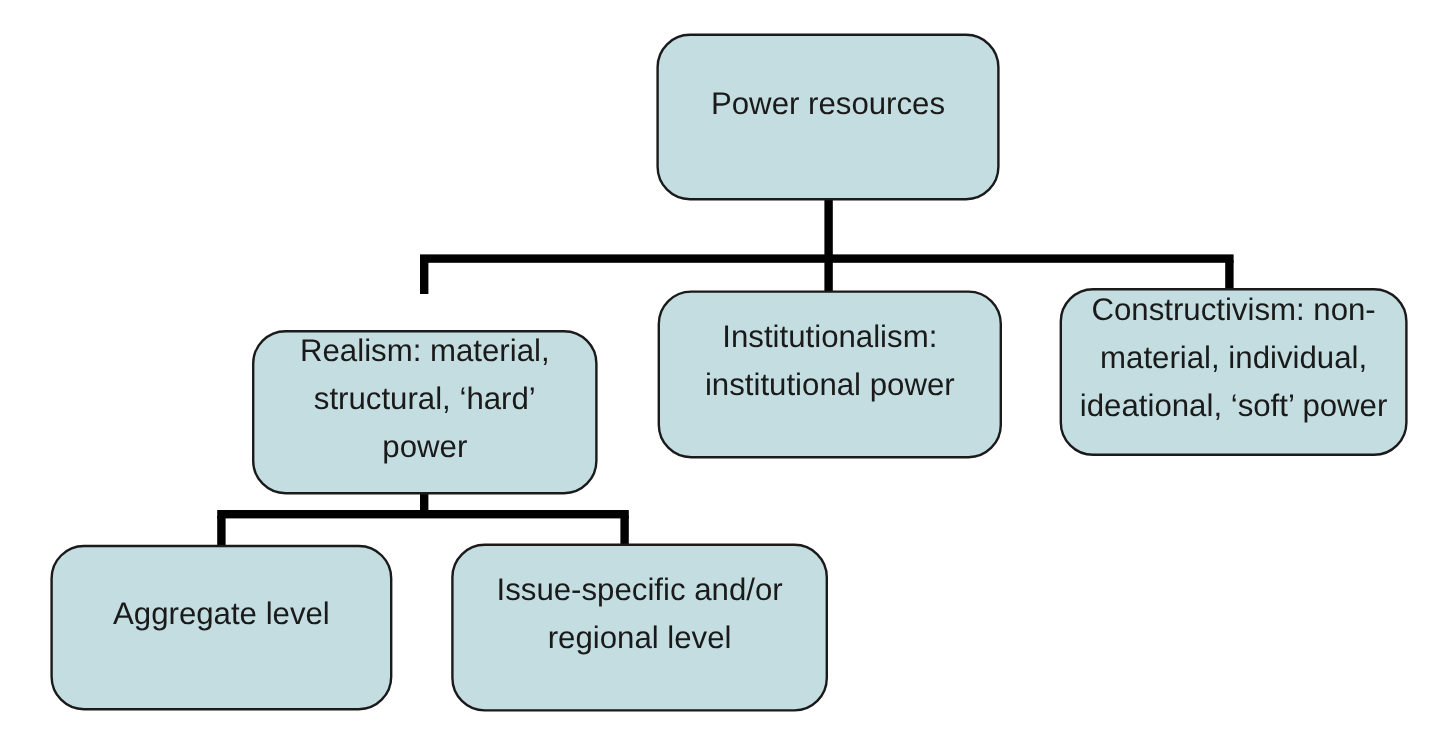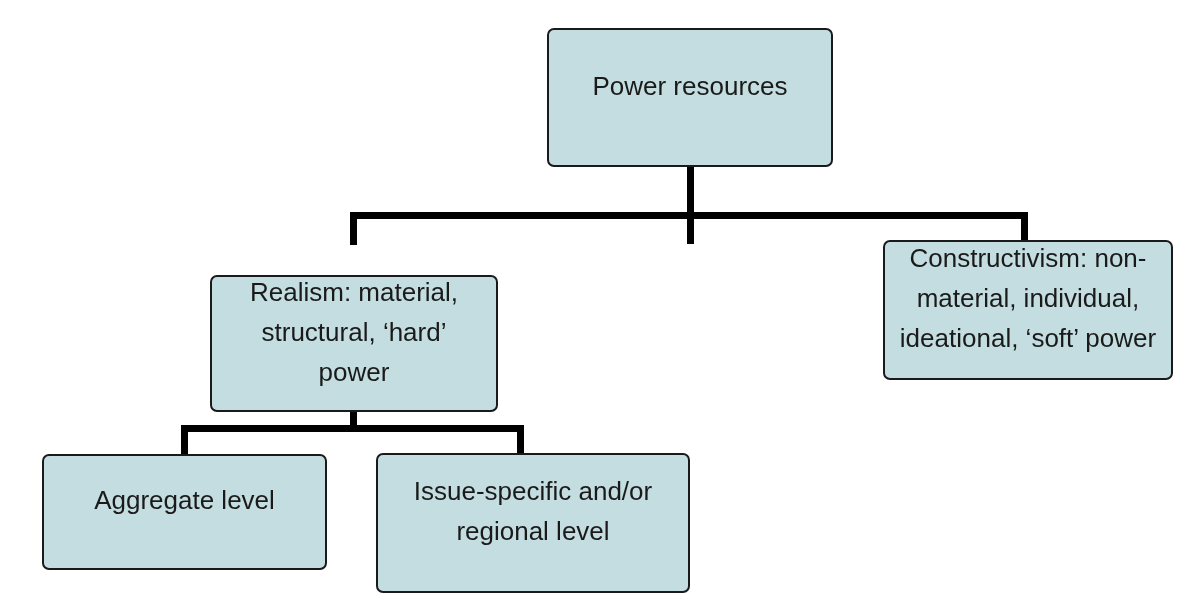--- a/index.html
+++ b/index.html
@@ -17,39 +17,39 @@
   }
   .conn {
     position: absolute;
     background: #000000;
   }
   .node {
     position: absolute;
     box-sizing: border-box;
     background: #c3dde0;
     border: 2px solid #1a1a1a;
-    border-radius: 7px;
+    border-radius: 28px;
     display: flex;
     align-items: center;
     justify-content: center;
     text-align: center;
     padding: 0 4px 24px 4px;
   }
   .label {
     font-size: 26px;
     line-height: 40px;
     color: #1a1a1a;
     white-space: pre-line;
   }
   
   #node-root            { left: 547px; top: 28px;  width: 286px; height: 139px; }
   #node-realism         { left: 210px; top: 243px; width: 288px; height: 137px; margin-top: 32px; }
   #node-institutionalism{ left: 548px; top: 242px; width: 287px; height: 140px; }
   #node-constructivism  { left: 883px; top: 240px; width: 290px; height: 140px; }
-  #node-aggregate       { left: 42px;  top: 454px; width: 285px; height: 116px; }
+  #node-aggregate       { left: 42px;  top: 454px; width: 285px; height: 138px; }
   #node-issue           { left: 376px; top: 453px; width: 314px; height: 140px; }
   
   #conn-v1   { left: 687px;  top: 165px; width: 7px;   height: 79px; }
   #conn-h1   { left: 350px;  top: 212px; width: 678px; height: 7px;  }
   #conn-s1l  { left: 350px;  top: 217px; width: 7px;   height: 28px; }
   #conn-s1r  { left: 1021px; top: 217px; width: 7px;   height: 25px; }
   #conn-v2   { left: 350px;  top: 378px; width: 7px;   height: 52px; }
   #conn-h2   { left: 181px;  top: 425px; width: 343px; height: 7px;  }
   #conn-s2l  { left: 181px;  top: 430px; width: 7px;   height: 26px; }
   #conn-s2r  { left: 517px;  top: 430px; width: 7px;   height: 25px; }
@@ -71,20 +71,24 @@
   <div class="node" id="node-root">
     <div class="label">Power resources</div>
   </div>
 
   <div class="node" id="node-realism">
     <div class="label">Realism: material,
 structural, ‘hard’
 power</div>
   </div>
 
+  <div class="node" id="node-institutionalism">
+    <div class="label">Institutionalism:
+institutional power</div>
+  </div>
 
   <div class="node" id="node-constructivism">
     <div class="label">Constructivism: non-
 material, individual,
 ideational, ‘soft’ power</div>
   </div>
 
   <div class="node" id="node-aggregate">
     <div class="label">Aggregate level</div>
   </div>

